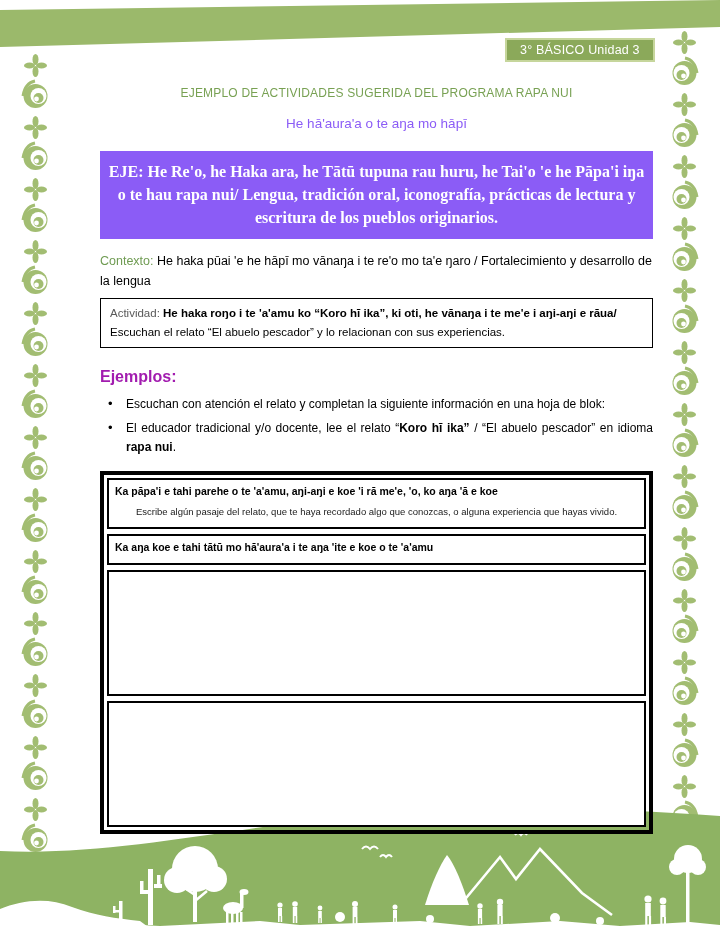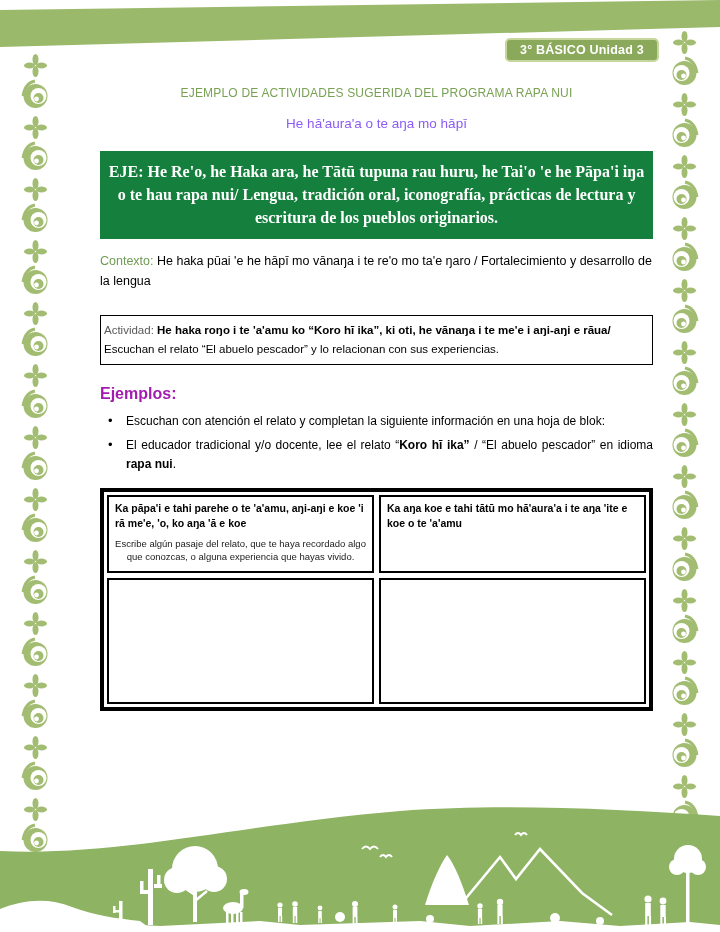--- a/index.html
+++ b/index.html
@@ -9,67 +9,67 @@
     font-family:"Liberation Sans", sans-serif; color:#1a1a1a; overflow:hidden;
   }
   .page { position:absolute; inset:0; }
 
   
   .top-band { position:absolute; top:0; left:0; z-index:1; }
 
   
   .badge {
     position:absolute; left:505px; top:38px; z-index:2;
-    background:#8ba95a; border:2px solid #c6d69c; border-radius:5px;
-    padding:3px 13px; color:#ffffff; font-size:12.5px; font-weight:bold;
+    background:#8ba95a; border:2px solid #c6d69c; border-radius:0;
+    padding:3px 13px; color:#ffffff; font-size:12.5px; font-weight:normal;
     letter-spacing:.2px;
   }
 
   
   .strip { position:absolute; z-index:1; }
   .strip-left  { left:20px;  top:53px; }
   .strip-right { left:669px; top:30px; }
 
   
   .content { position:absolute; left:100px; top:86px; width:553px; z-index:3; }
 
   .title    { font-size:12px; font-weight:400; color:#78a153; text-align:center; letter-spacing:.2px; }
   .subtitle { font-size:13.5px; font-weight:400; color:#8b5cf6; text-align:center; margin-top:16px; }
 
   .eje-box {
-    margin-top:20px; background:#15803d; padding:9px 8px;
+    margin-top:20px; background:#8b5cf6; padding:9px 8px;
   }
   .eje-box p {
     font-family:"Liberation Serif", serif; font-weight:bold;
     color:#ffffff; font-size:16px; line-height:1.45; text-align:center;
   }
 
   .contexto { margin-top:12px; font-size:12.5px; line-height:1.6; color:#000; }
   .ctx-label { color:#6f9b52; }
 
   .actividad-box {
-    margin-top:24px; border:1px solid #000; padding:5px 3px;
+    margin-top:7px; border:1px solid #000; padding:5px 9px;
     font-size:11.5px; line-height:1.65; color:#000;
   }
   .act-label { color:#595959; }
   .act-bold  { font-weight:bold; }
 
   .ejemplos-heading { margin-top:20px; font-size:16px; font-weight:bold; color:#a21caf; }
 
   ul.bullets { list-style:none; margin-top:9px; }
   ul.bullets li {
     position:relative; padding-left:26px; font-size:12px; line-height:1.58;
     text-align:justify; margin-bottom:6px; color:#000;
   }
   ul.bullets li::before { content:"•"; position:absolute; left:8px; top:-1px; font-size:13px; }
   .b { font-weight:bold; }
 
   .wtable {
     margin-top:14px; border:4px solid #000; padding:3px;
-    display:grid; grid-template-columns:1fr 1fr; gap:5px;
+    display:grid; grid-template-columns:1fr; gap:5px;
   }
   .wcell { border:2px solid #000; background:#fff; }
   .wcell.head { padding:4px 6px 8px 6px; }
   .wcell.blank { height:126px; }
   .cell-title { font-weight:bold; font-size:10.5px; line-height:1.4; color:#000; }
   .cell-sub   { font-size:9.5px; line-height:1.35; margin-top:7px; color:#1a1a1a;text-align:center; }
 
   ul.bullets.last { margin-top:21px; }
 
   

